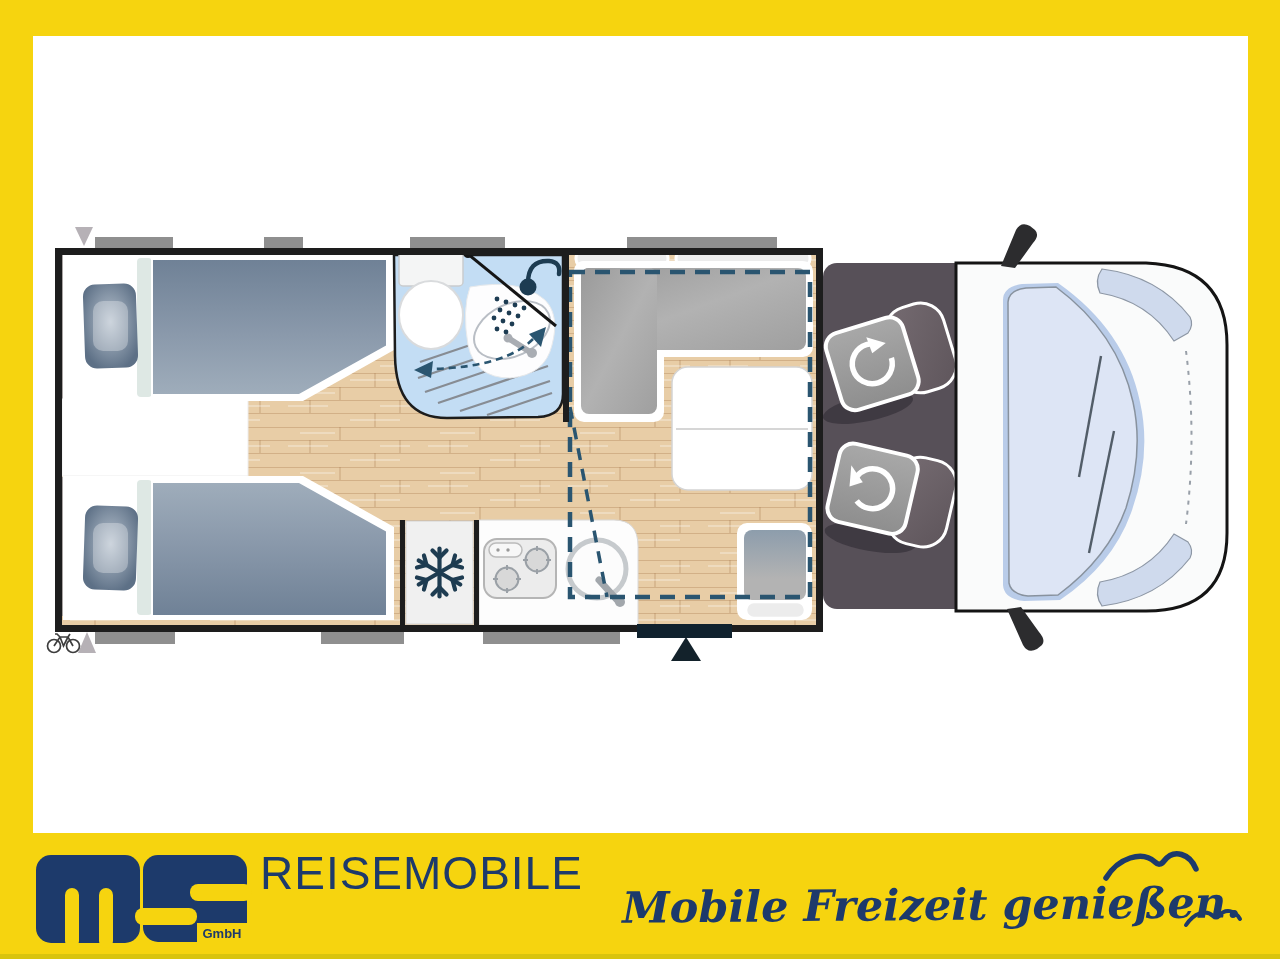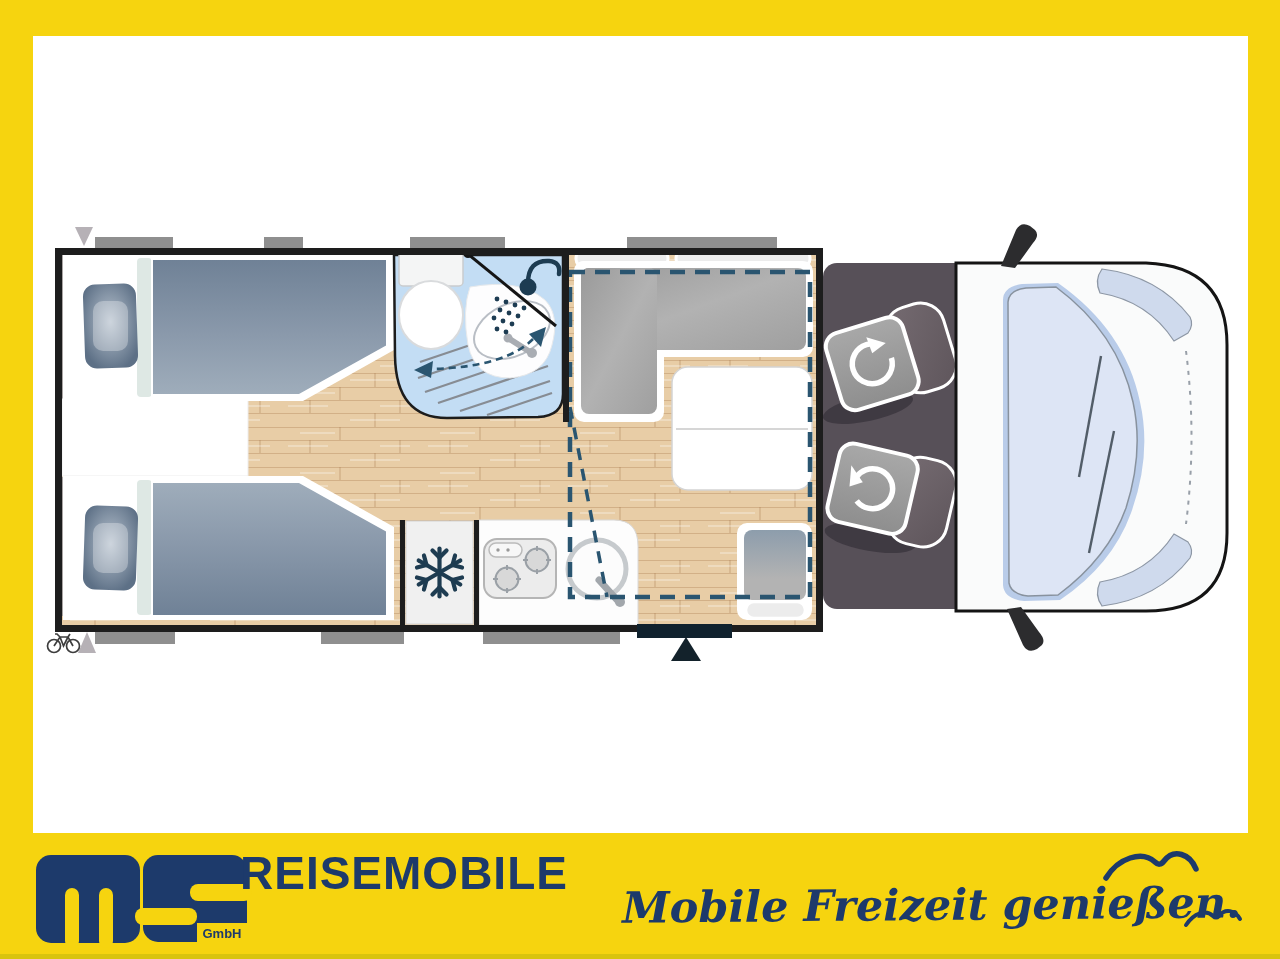--- a/index.html
+++ b/index.html
@@ -11,23 +11,23 @@
   .content-area{
     position:absolute;left:33px;top:36px;width:1215px;height:797px;
     background:#ffffff;
   }
   .bottom-edge{
     position:absolute;left:0;bottom:0;width:1280px;height:5px;
     background:var(--yellow-dark,#d9c40d);
   }
   .plan-wrap{position:absolute;left:40px;top:215px;width:1200px;height:455px;}
   .brand-line{
-    position:absolute;left:240px;top:850px;
+    position:absolute;left:260px;top:850px;
     color:var(--navy,#1d3a6b);
-    font-size:46px;font-weight:700;letter-spacing:1px;line-height:1;
+    font-size:46px;font-weight:400;letter-spacing:1px;line-height:1;
     white-space:nowrap;
   }
   .slogan{
     position:absolute;left:622px;top:884px;
     color:var(--navy,#1d3a6b);
     font-family:"DejaVu Serif", serif;font-style:italic;font-weight:700;
     font-size:43px;line-height:1;white-space:nowrap;transform:rotate(-0.5deg);
   }
   svg{display:block;}
 </style>

